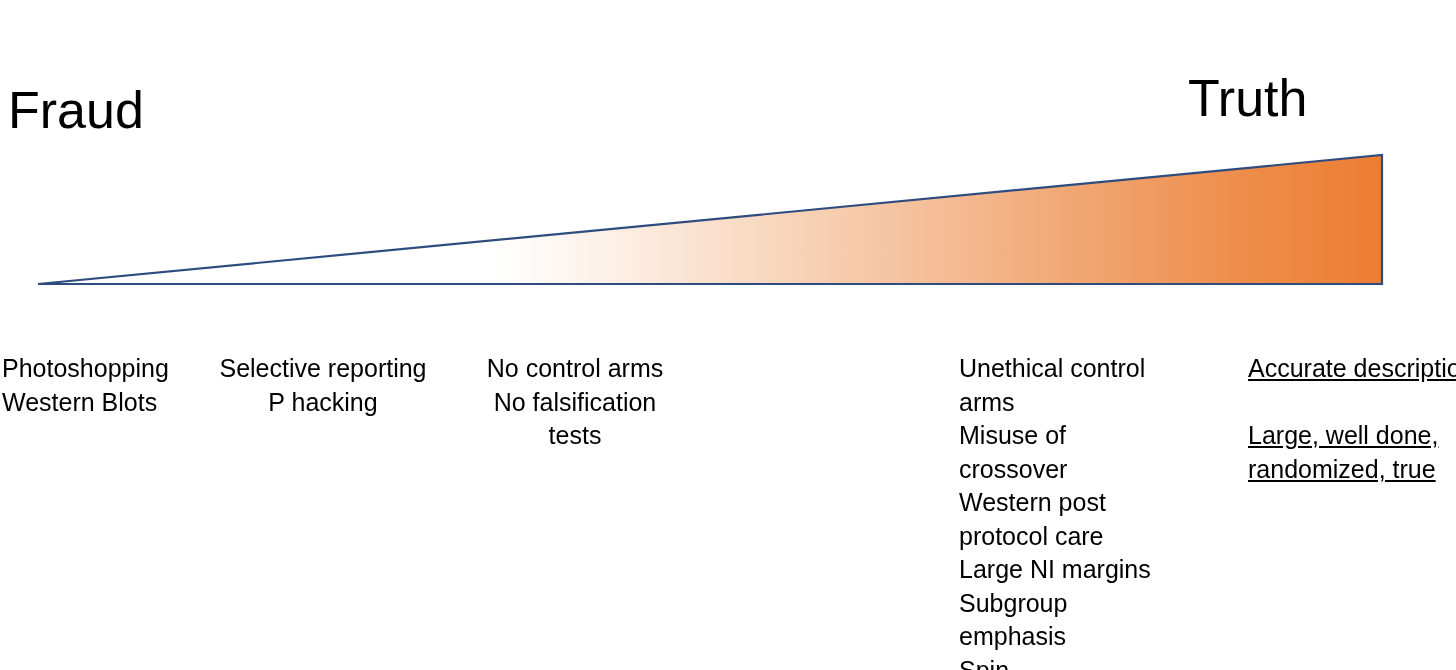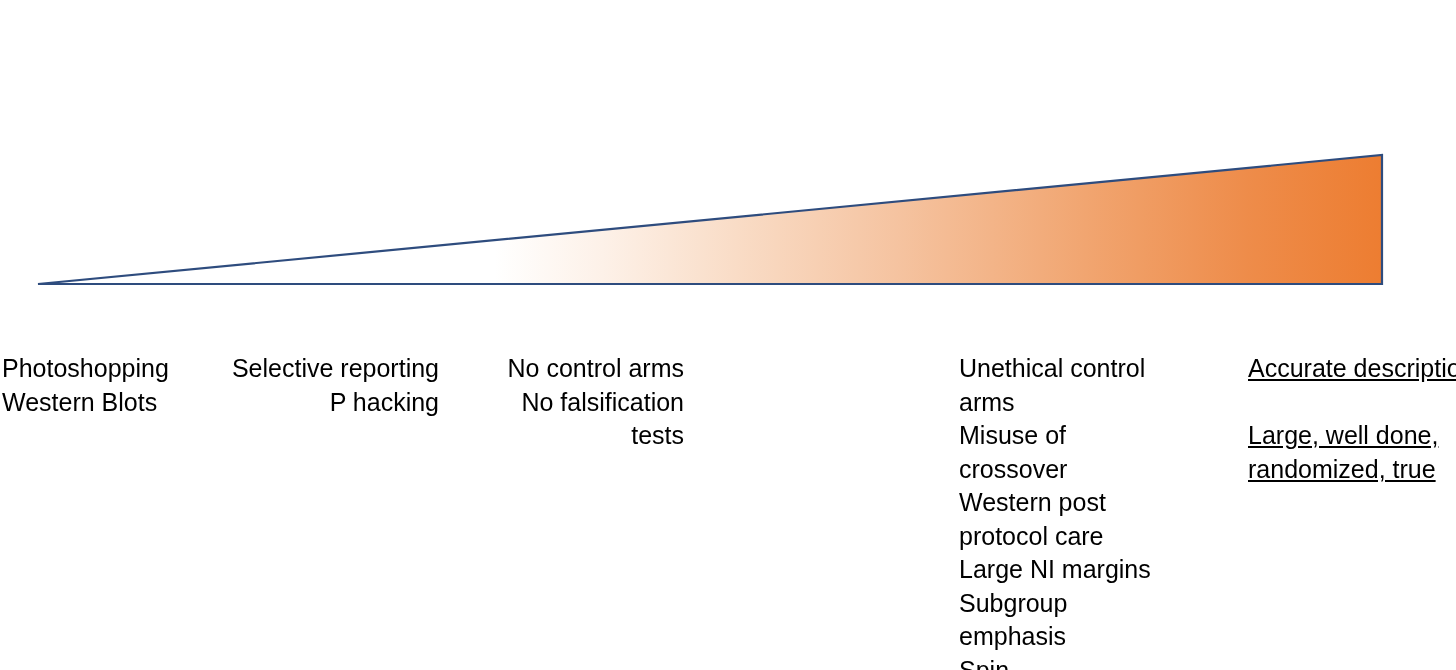--- a/index.html
+++ b/index.html
@@ -52,36 +52,38 @@
   }
   .caption-col {
     position: absolute;
     top: 0;
     font-size: 25px;
     line-height: 33.5px;
     color: #000000;
     white-space: pre-line;
   }
   .caption-col.align-left   { text-align: left; }
-  .caption-col.align-center { text-align: right; }
+  .caption-col.align-center { text-align: center; }
 
   
   #col-0 { left: 2px;    width: 205px; }
   #col-1 { left: 207px;  width: 232px; }
   #col-2 { left: 466px;  width: 218px; }
   #col-3 { left: 726px;  width: 230px; }
   #col-4 { left: 959px;  width: 212px; }
   #col-5 { left: 1248px; width: 230px; text-decoration: underline; }
 </style>
 </head>
 <body>
 
 <div id="slide">
 
+  <div class="endpoint-label" id="label-fraud">Fraud</div>
 
+  <div class="endpoint-label" id="label-truth">Truth</div>
 
   <div id="wedge-wrap">
     <svg id="wedge-svg" viewBox="0 0 1348 136" preserveAspectRatio="none" xmlns="http://www.w3.org/2000/svg">
       <defs>
         <linearGradient id="wedgeGrad" x1="0" y1="0" x2="1" y2="0">
           <stop offset="0.00" stop-color="#FFFFFF"></stop>
           <stop offset="0.34" stop-color="#FFFFFF"></stop>
           <stop offset="0.42" stop-color="#FDF1E8"></stop>
           <stop offset="0.52" stop-color="#F9DCC6"></stop>
           <stop offset="0.64" stop-color="#F5C3A0"></stop>

